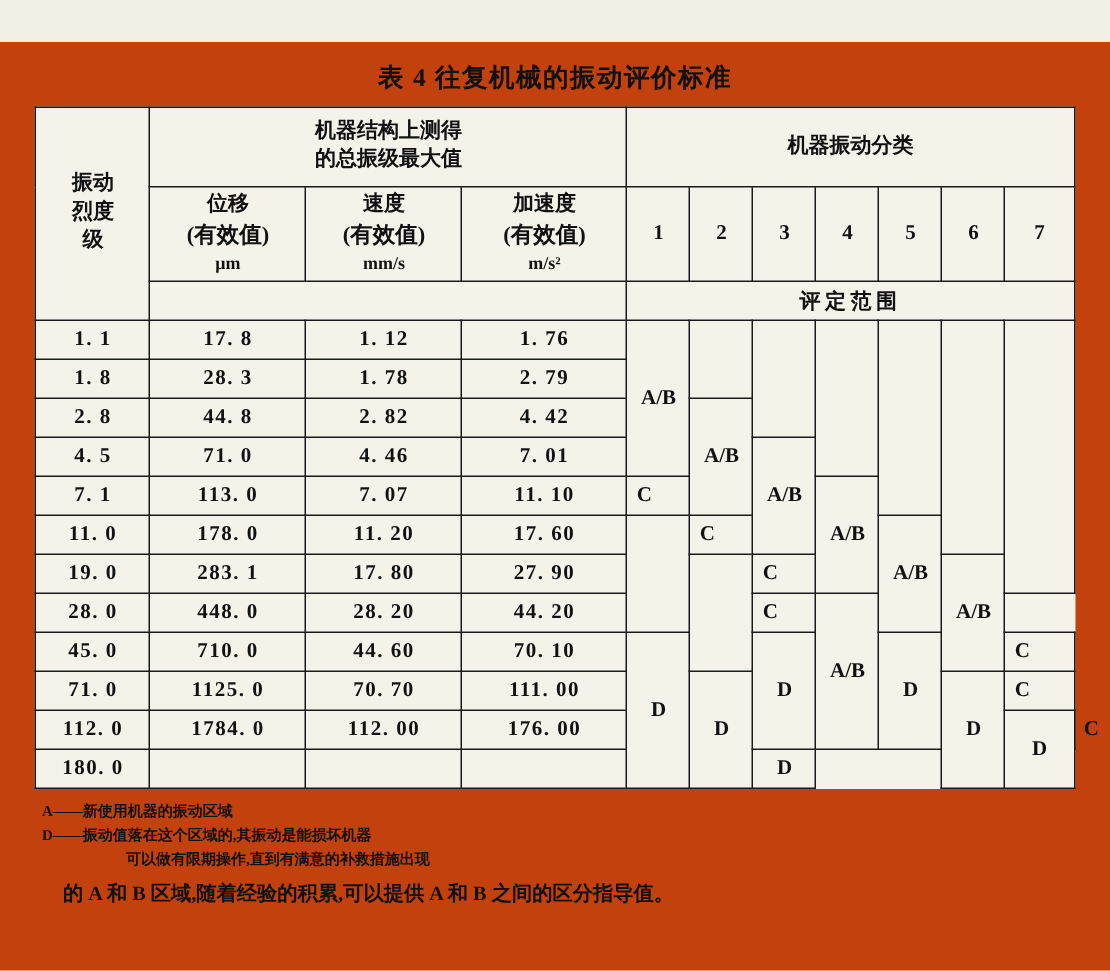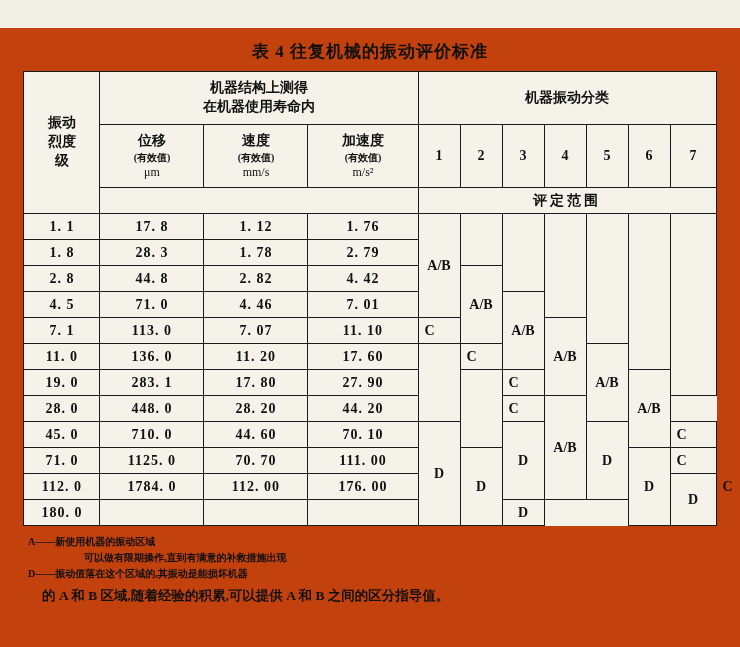--- a/index.html
+++ b/index.html
@@ -40,22 +40,22 @@
     font-weight:bold;
     padding:0;
     height:25px;
     color:#111;
   }
   .hdr{
     font-size:15px;
     font-weight:bold;
     line-height:1.35;
   }
-  .hdr small{font-size:10px;font-weight:bold;display:block;}
-  .unit{font-size:12px;font-weight:normal;display:block;}
+  .hdr small{font-size:15px;font-weight:bold;display:block;}
+  .unit{font-size:12px;font-weight:bold;display:block;}
   .lvl{font-size:14px;font-weight:bold;letter-spacing:1px;}
   .num{font-size:14px;font-weight:bold;letter-spacing:1px;}
   .cls{font-size:14px;font-weight:bold;}
   .zone{font-size:13px;font-weight:bold;}
   .nb-bottom{border-bottom:none;}
   .noborder{border:none;}
   .rangehdr{font-size:15px;font-weight:bold;letter-spacing:3px;}
   .legend{
     margin:8px 4px 0 14px;
     font-size:10px;
@@ -96,21 +96,21 @@
 
     <tbody>
         <tr>
       <td rowspan="3" class="hdr">
         <div>振动</div>
         <div>烈度</div>
         <div>级</div>
       </td>
       <td colspan="3" rowspan="1" class="hdr" style="height:52px">
         <div>机器结构上测得</div>
-        <div>在机器使用寿命内</div>
+        <div>的总振级最大值</div>
       </td>
       <td colspan="7" class="hdr">机器振动分类</td>
     </tr>
 
     <tr>
       <td class="hdr" style="height:62px">
         <div>位移</div>
         <small>(有效值)</small>
         <span class="unit">μm</span>
       </td>
@@ -183,21 +183,21 @@
       <td class="lvl">7. 1</td>
       <td class="num">113. 0</td>
       <td class="num">7. 07</td>
       <td class="num">11. 10</td>
       <td class="zone" style="text-align:left;padding-left:6px">C</td>
       <td rowspan="3" class="zone">A/B</td>
     </tr>
 
     <tr>
       <td class="lvl">11. 0</td>
-      <td class="num">136. 0</td>
+      <td class="num">178. 0</td>
       <td class="num">11. 20</td>
       <td class="num">17. 60</td>
       <td rowspan="3" class="zone nb-bottom"></td>
       <td class="zone" style="text-align:left;padding-left:6px">C</td>
       <td rowspan="3" class="zone">A/B</td>
     </tr>
 
     <tr>
       <td class="lvl">19. 0</td>
       <td class="num">283. 1</td>
@@ -254,23 +254,23 @@
       <td class="num"></td>
       <td class="zone">D</td>
     </tr>
   </tbody>
     </table>
 
   <div class="legend">
     <div class="row">
       <span>A</span><span>——</span><span>新使用机器的振动区域</span>
     </div>
-    <div class="row ind">可以做有限期操作,直到有满意的补救措施出现</div>
     <div class="row">
       <span>D</span><span>——</span><span>振动值落在这个区域的,其振动是能损坏机器</span>
     </div>
+    <div class="row ind">可以做有限期操作,直到有满意的补救措施出现</div>
   </div>
 
   <div class="note">
     <div class="row ind">的 A 和 B 区域,随着经验的积累,可以提供 A 和 B 之间的区分指导值。</div>
   </div>
 
 </div>
 
 </body></html>

